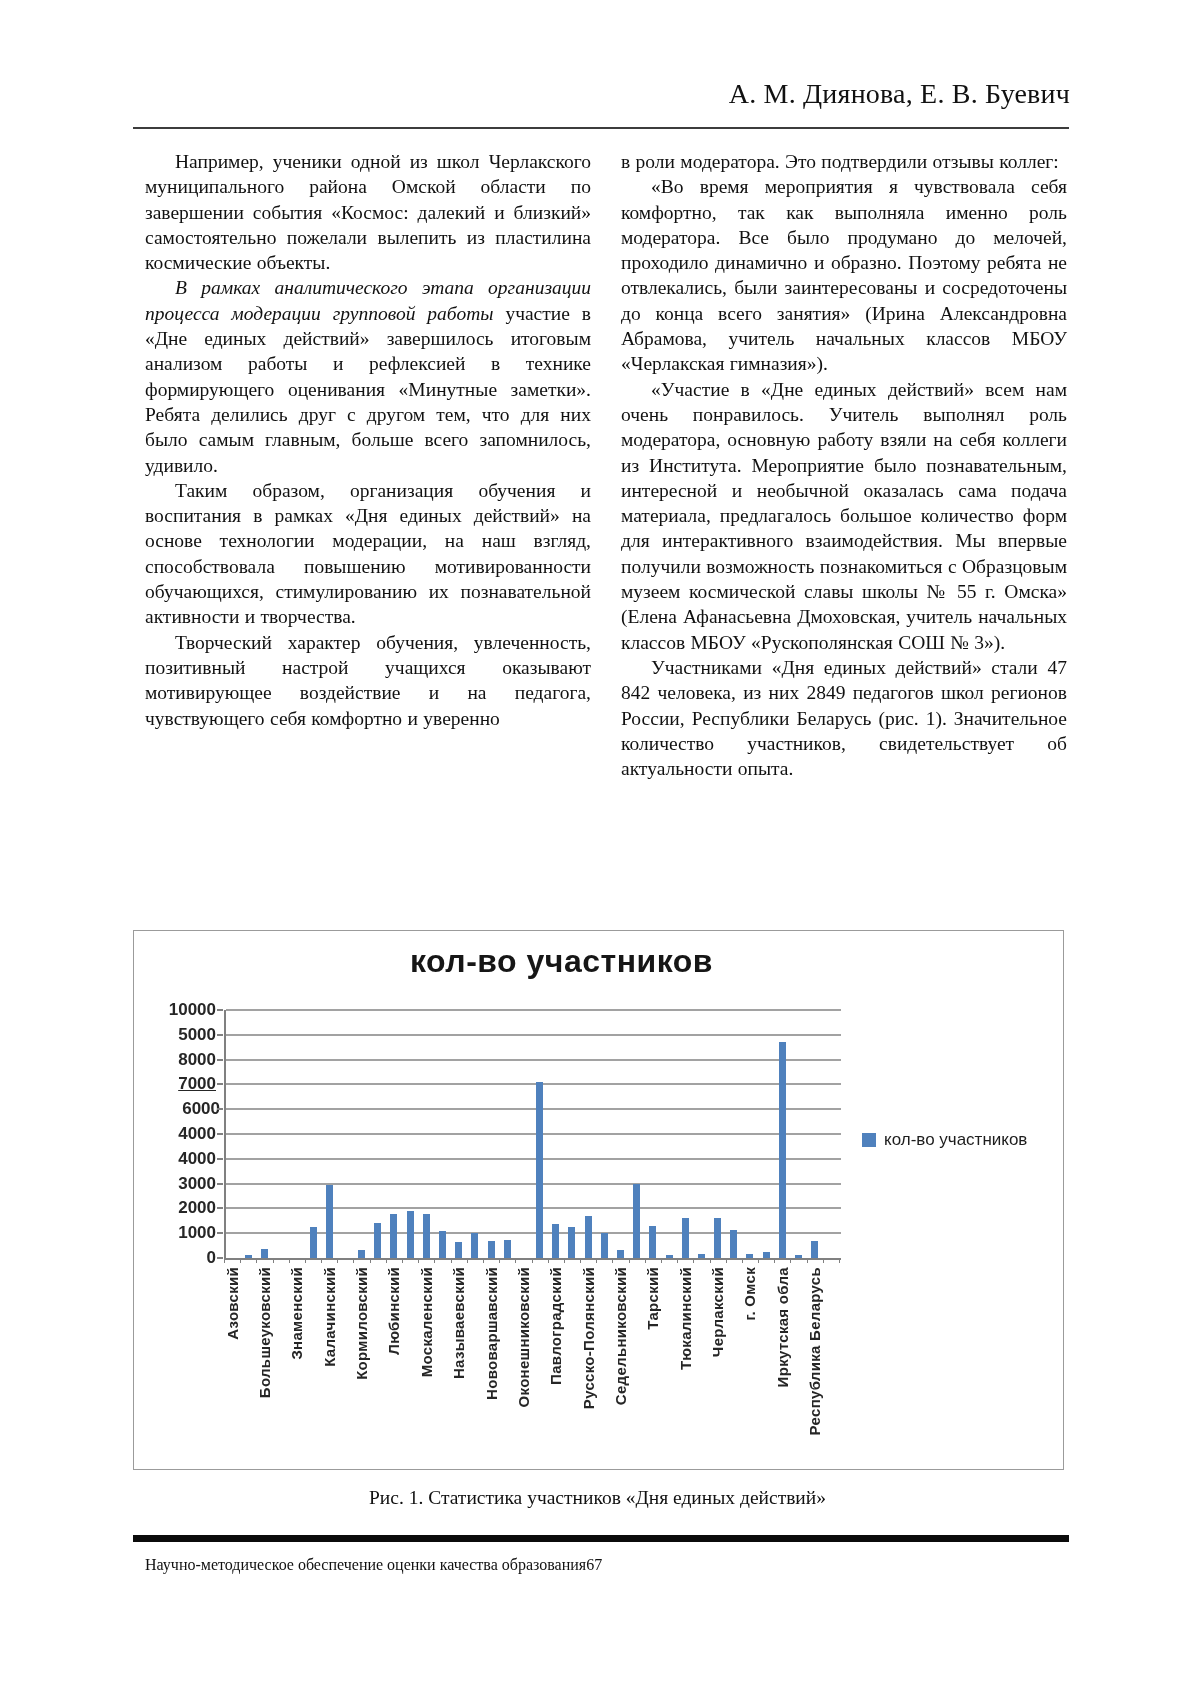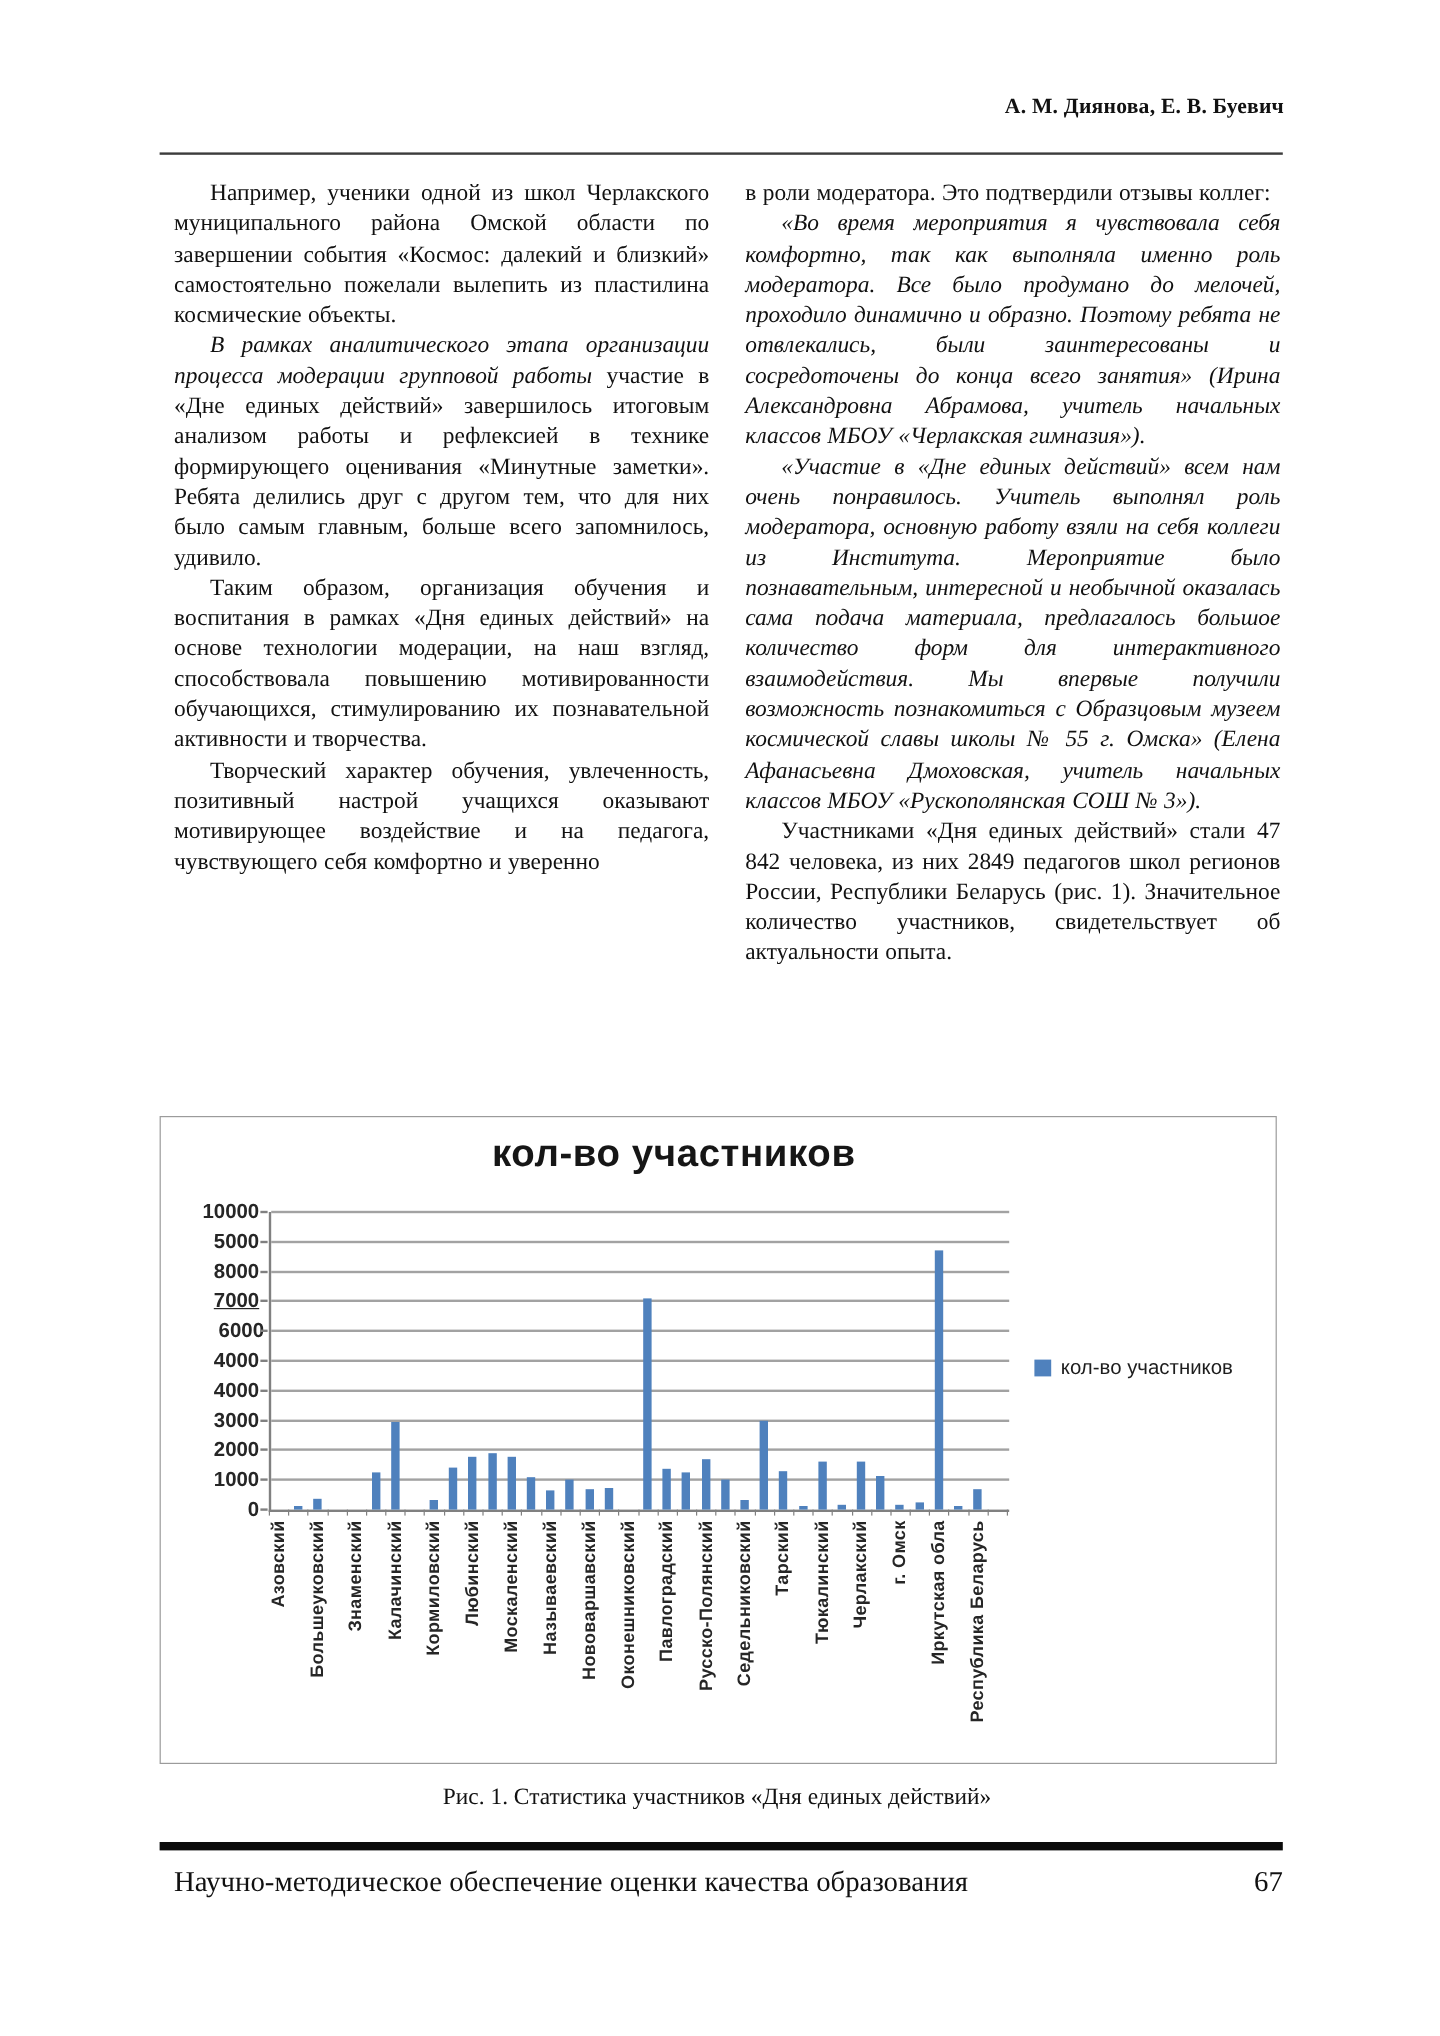--- a/index.html
+++ b/index.html
@@ -7,39 +7,39 @@
     position:relative;
     width:1200px;height:1697px;
     margin:0 auto;
     background:#ffffff;
     font-family:"Liberation Serif","DejaVu Serif",serif;
     color:#111;
     overflow:hidden;
   }
   .authors{
     position:absolute;top:78px;right:130px;
-    font-size:18px;font-weight:bold;letter-spacing:.2px;
+    font-size:28px;font-weight:normal;letter-spacing:.2px;
   }
   .header-rule{
     position:absolute;left:133px;top:127px;width:936px;height:2px;
     background:#3c3c3c;
   }
   .columns{
     position:absolute;left:145px;top:149px;width:922px;
     display:flex;gap:30px;
   }
   .col{flex:1 1 0;min-width:0;}
   .para{
     margin:0;
     font-size:19.5px;line-height:25.3px;
     text-align:justify;
     word-spacing:.5px;
   }
   .para.indent{text-indent:30px;}
-  .para.it{font-style:italic;}
+  .para.it{}
   .para em{font-style:italic;}
   
   .figure-box{
     position:absolute;left:133px;top:930px;width:929px;height:538px;
     border:1px solid #9b9b9b;background:#fff;
     font-family:"Liberation Sans","DejaVu Sans",sans-serif;
   }
   .chart-title{
     position:absolute;left:120px;top:12px;width:615px;
     text-align:center;font-size:32px;font-weight:700;color:#161616;
@@ -76,22 +76,22 @@
   
   .fig-caption{
     position:absolute;left:133px;top:1487px;width:929px;
     text-align:center;font-size:19.5px;color:#111;
   }
   .footer-bar{
     position:absolute;left:133px;top:1535px;width:936px;height:7px;background:#0b0b0b;
   }
   .footer-row{
     position:absolute;left:145px;top:1556px;width:924px;
-    display:flex;justify-content:space-between;align-items:baseline;
-    font-size:24px;
+    display:flex;align-items:baseline;
+    font-size:16px;
   }
 </style>
 </head>
 <body>
 
 <div class="page">
 
   <div class="authors">А. М. Диянова, Е. В. Буевич</div>
   <div class="header-rule"></div>
 

